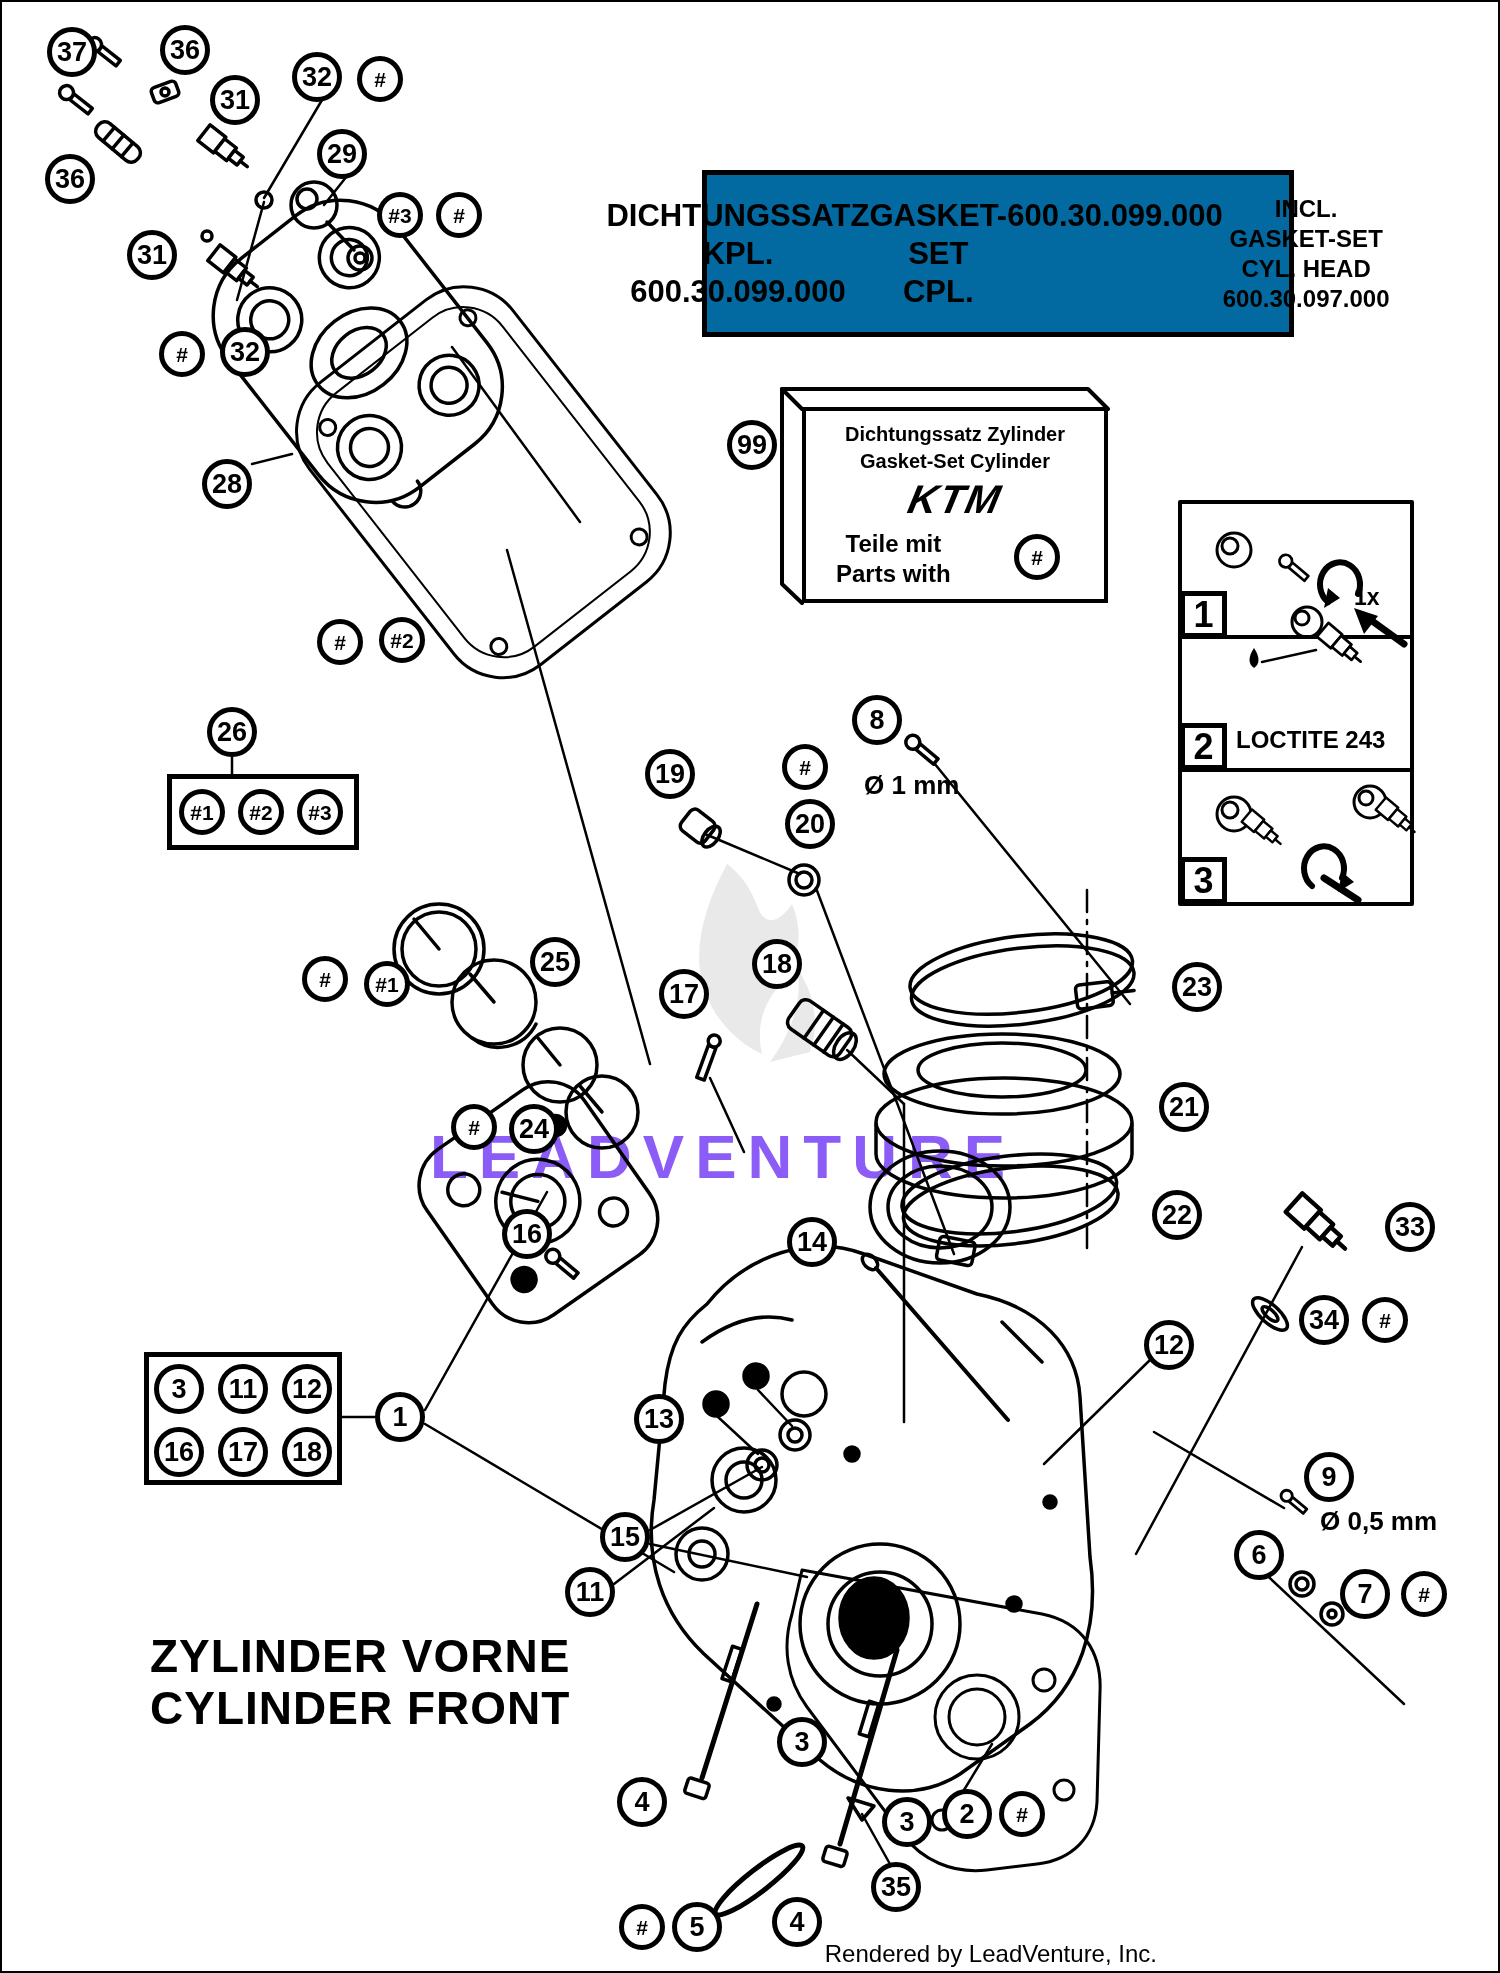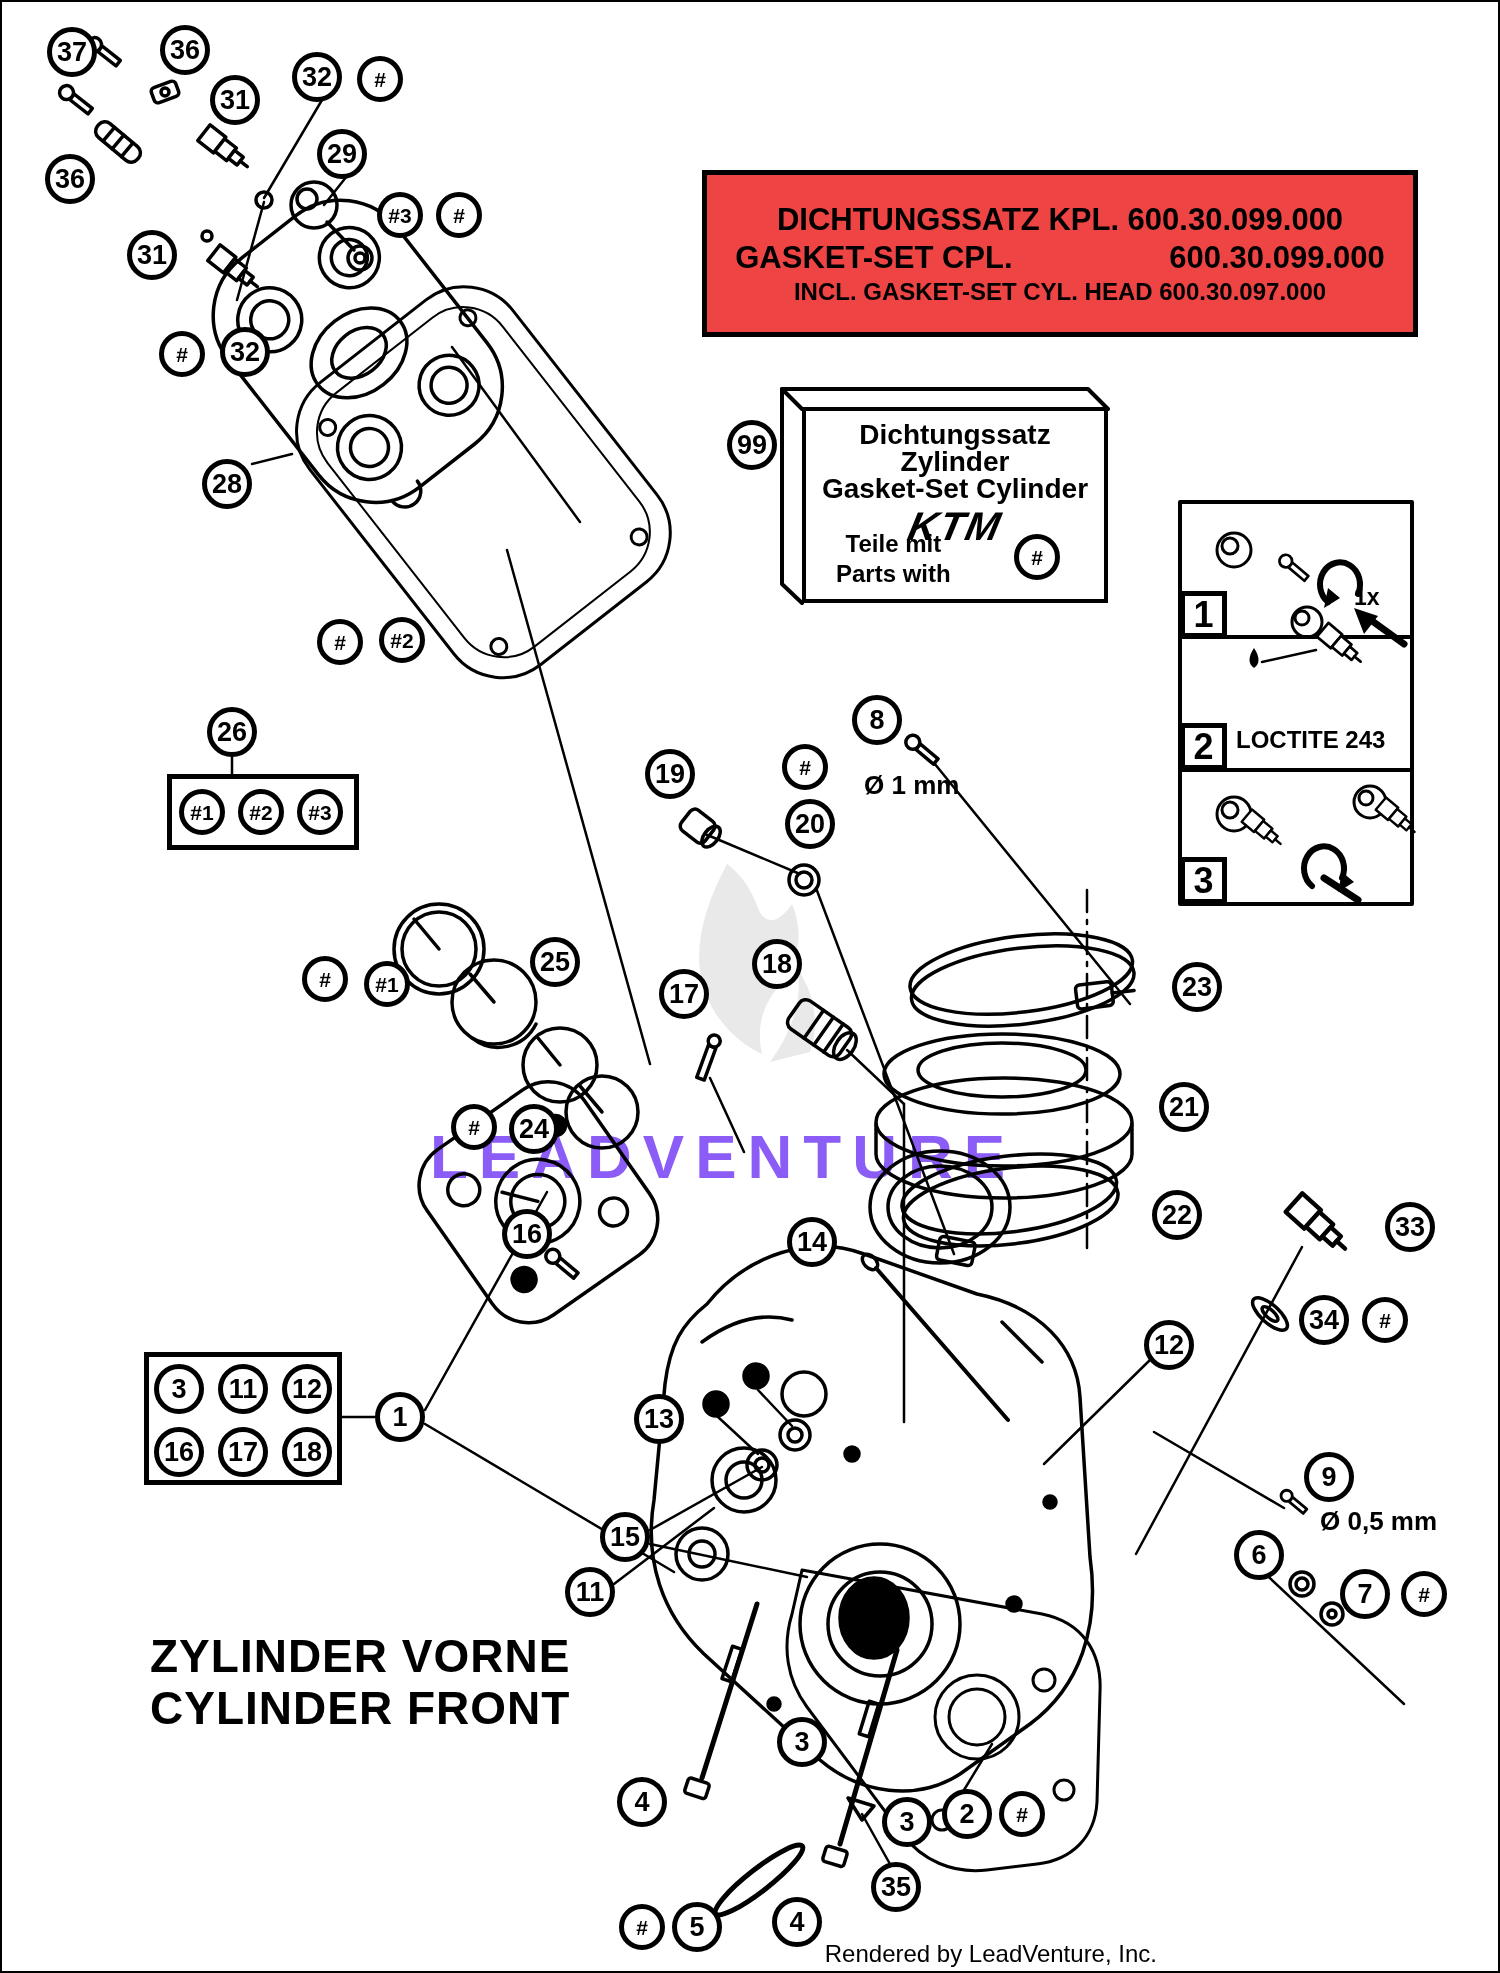--- a/index.html
+++ b/index.html
@@ -12,35 +12,35 @@
   .co{
     position:absolute;z-index:3;box-sizing:border-box;background:#fff;
     border:5px solid #000;border-radius:50%;
     display:flex;align-items:center;justify-content:center;
     font-weight:bold;line-height:1;
   }
   .co.big{width:50px;height:50px;font-size:27px;}
   .co.sm{width:46px;height:46px;font-size:21px;}
   .txt{position:absolute;z-index:3;font-weight:bold;white-space:nowrap;}
   #info-box{
-    position:absolute;left:700px;top:168px;width:716px;height:167px;z-index:3;
-    border:5px solid #000;box-sizing:border-box;background:#ef4444;
-    display:flex;flex-direction:column;justify-content:center;align-items:center;
+    position:absolute;left:700px;top:168px;width:592px;height:167px;z-index:3;
+    border:5px solid #000;box-sizing:border-box;background:#0369a1;
+    display:flex;flex-direction:row;justify-content:center;align-items:center;
     text-align:center;font-weight:bold;
   }
   #info-box .l1{font-size:31px;line-height:38px;}
   #info-box .l2{font-size:24px;line-height:30px;}
   #info-box .l3{font-size:31px;line-height:38px;width:92%;display:flex;justify-content:space-between;}
   #info-box .l4{font-size:24px;line-height:30px;}
   #package-box{
     position:absolute;left:800px;top:405px;width:306px;height:196px;z-index:3;
     border:4px solid #000;box-sizing:border-box;background:#fff;
     text-align:center;font-weight:bold;
   }
-  #package-box .pl{font-size:28px;line-height:27px;}
+  #package-box .pl{font-size:20px;line-height:27px;}
   #package-box .brand{font-size:40px;font-style:italic;letter-spacing:2px;transform:skewX(-12deg);display:inline-block;line-height:40px;}
   #package-box .notes{position:absolute;left:30px;top:118px;text-align:center;font-size:24px;line-height:30px;}
   #group-box{
     position:absolute;left:142px;top:1350px;width:198px;height:133px;z-index:2;
     border:5px solid #000;box-sizing:border-box;background:#fff;
   }
   #shim-box{
     position:absolute;left:165px;top:772px;width:192px;height:76px;z-index:2;
     border:5px solid #000;box-sizing:border-box;background:#fff;
   }

